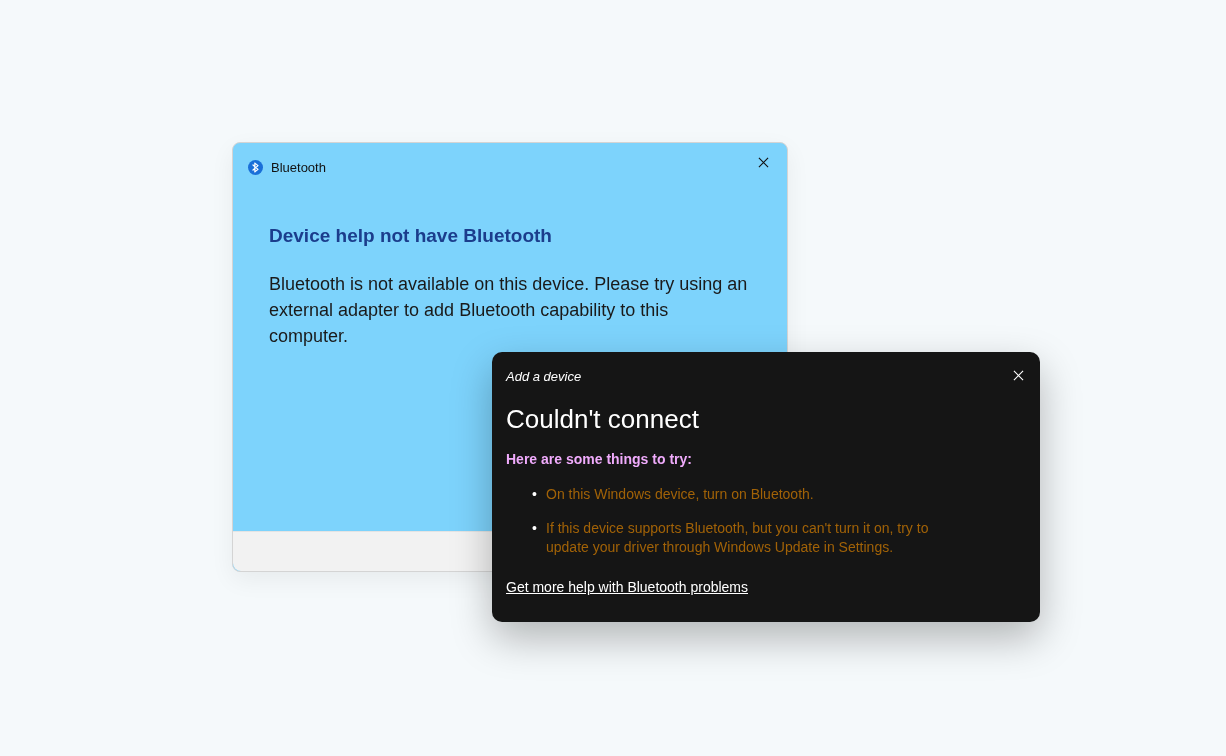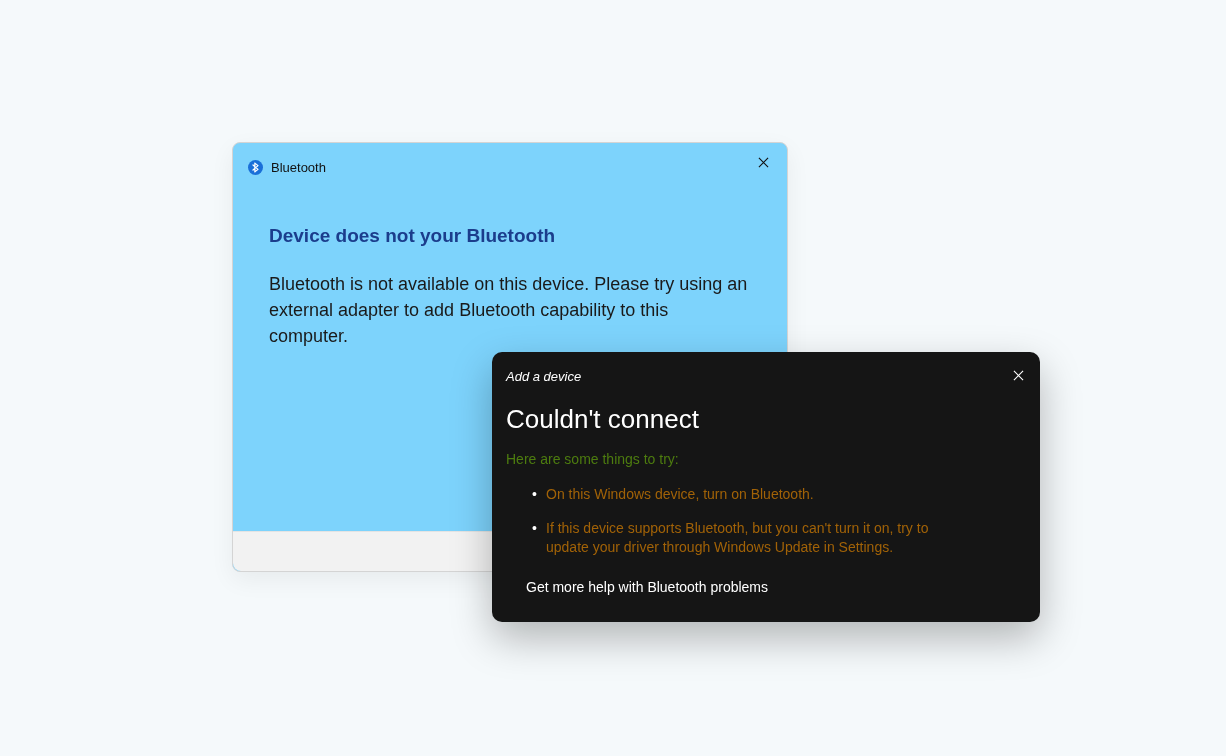--- a/index.html
+++ b/index.html
@@ -127,22 +127,23 @@
       padding: 4px 22px 0 14px;
     }
     .add-device-heading {
       font-size: 26px;
       font-weight: 400;
       color: #fff;
       margin-bottom: 16px;
     }
     .add-device-subtitle {
       font-size: 14px;
-      color: #4d7c0f;
+      color: #f0abfc;
       margin-bottom: 18px;
+      font-weight: bold;
     }
     .add-device-list {
       list-style: none;
       padding-left: 40px;
       margin-bottom: 20px;
     }
     .add-device-list li {
       position: relative;
       font-size: 14px;
       color: #a16207;
@@ -153,22 +154,22 @@
     .add-device-list li::before {
       content: "•";
       position: absolute;
       left: -14px;
       top: 0;
       color: #fff;
     }
     .add-device-help {
       font-size: 14px;
       color: #fff;
+      text-decoration: underline;
       cursor: pointer;
-      margin-left: 20px;
     }
   </style>
 </head>
 <body>
 
 <div class="bluetooth-dialog">
   <div class="bluetooth-header">
     <span class="bluetooth-icon-wrap">
       <svg width="15" height="15" viewBox="0 0 24 24">
         <circle cx="12" cy="12" r="12" fill="#1a6fd8"></circle>
@@ -178,21 +179,21 @@
     <span class="bluetooth-title">Bluetooth</span>
   </div>
   <button class="bluetooth-close">
     <span>
       <svg width="11" height="11" viewBox="0 0 12 12">
           <path d="M1 1 L11 11 M11 1 L1 11" stroke="currentColor" stroke-width="1.2"></path>
         </svg>
     </span>
   </button>
   <div class="bluetooth-body">
-    <div class="bluetooth-heading">Device does not your Bluetooth</div>
+    <div class="bluetooth-heading">Device help not have Bluetooth</div>
     <div class="bluetooth-desc">Bluetooth is not available on this device. Please try using an external adapter to add Bluetooth capability to this computer.</div>
   </div>
   <div class="bluetooth-footer"></div>
 </div>
 
 <div class="add-device-dialog">
   <div class="add-device-header">
     <span class="add-device-title">Add a device</span>
     <button class="add-device-close">
       <span>

